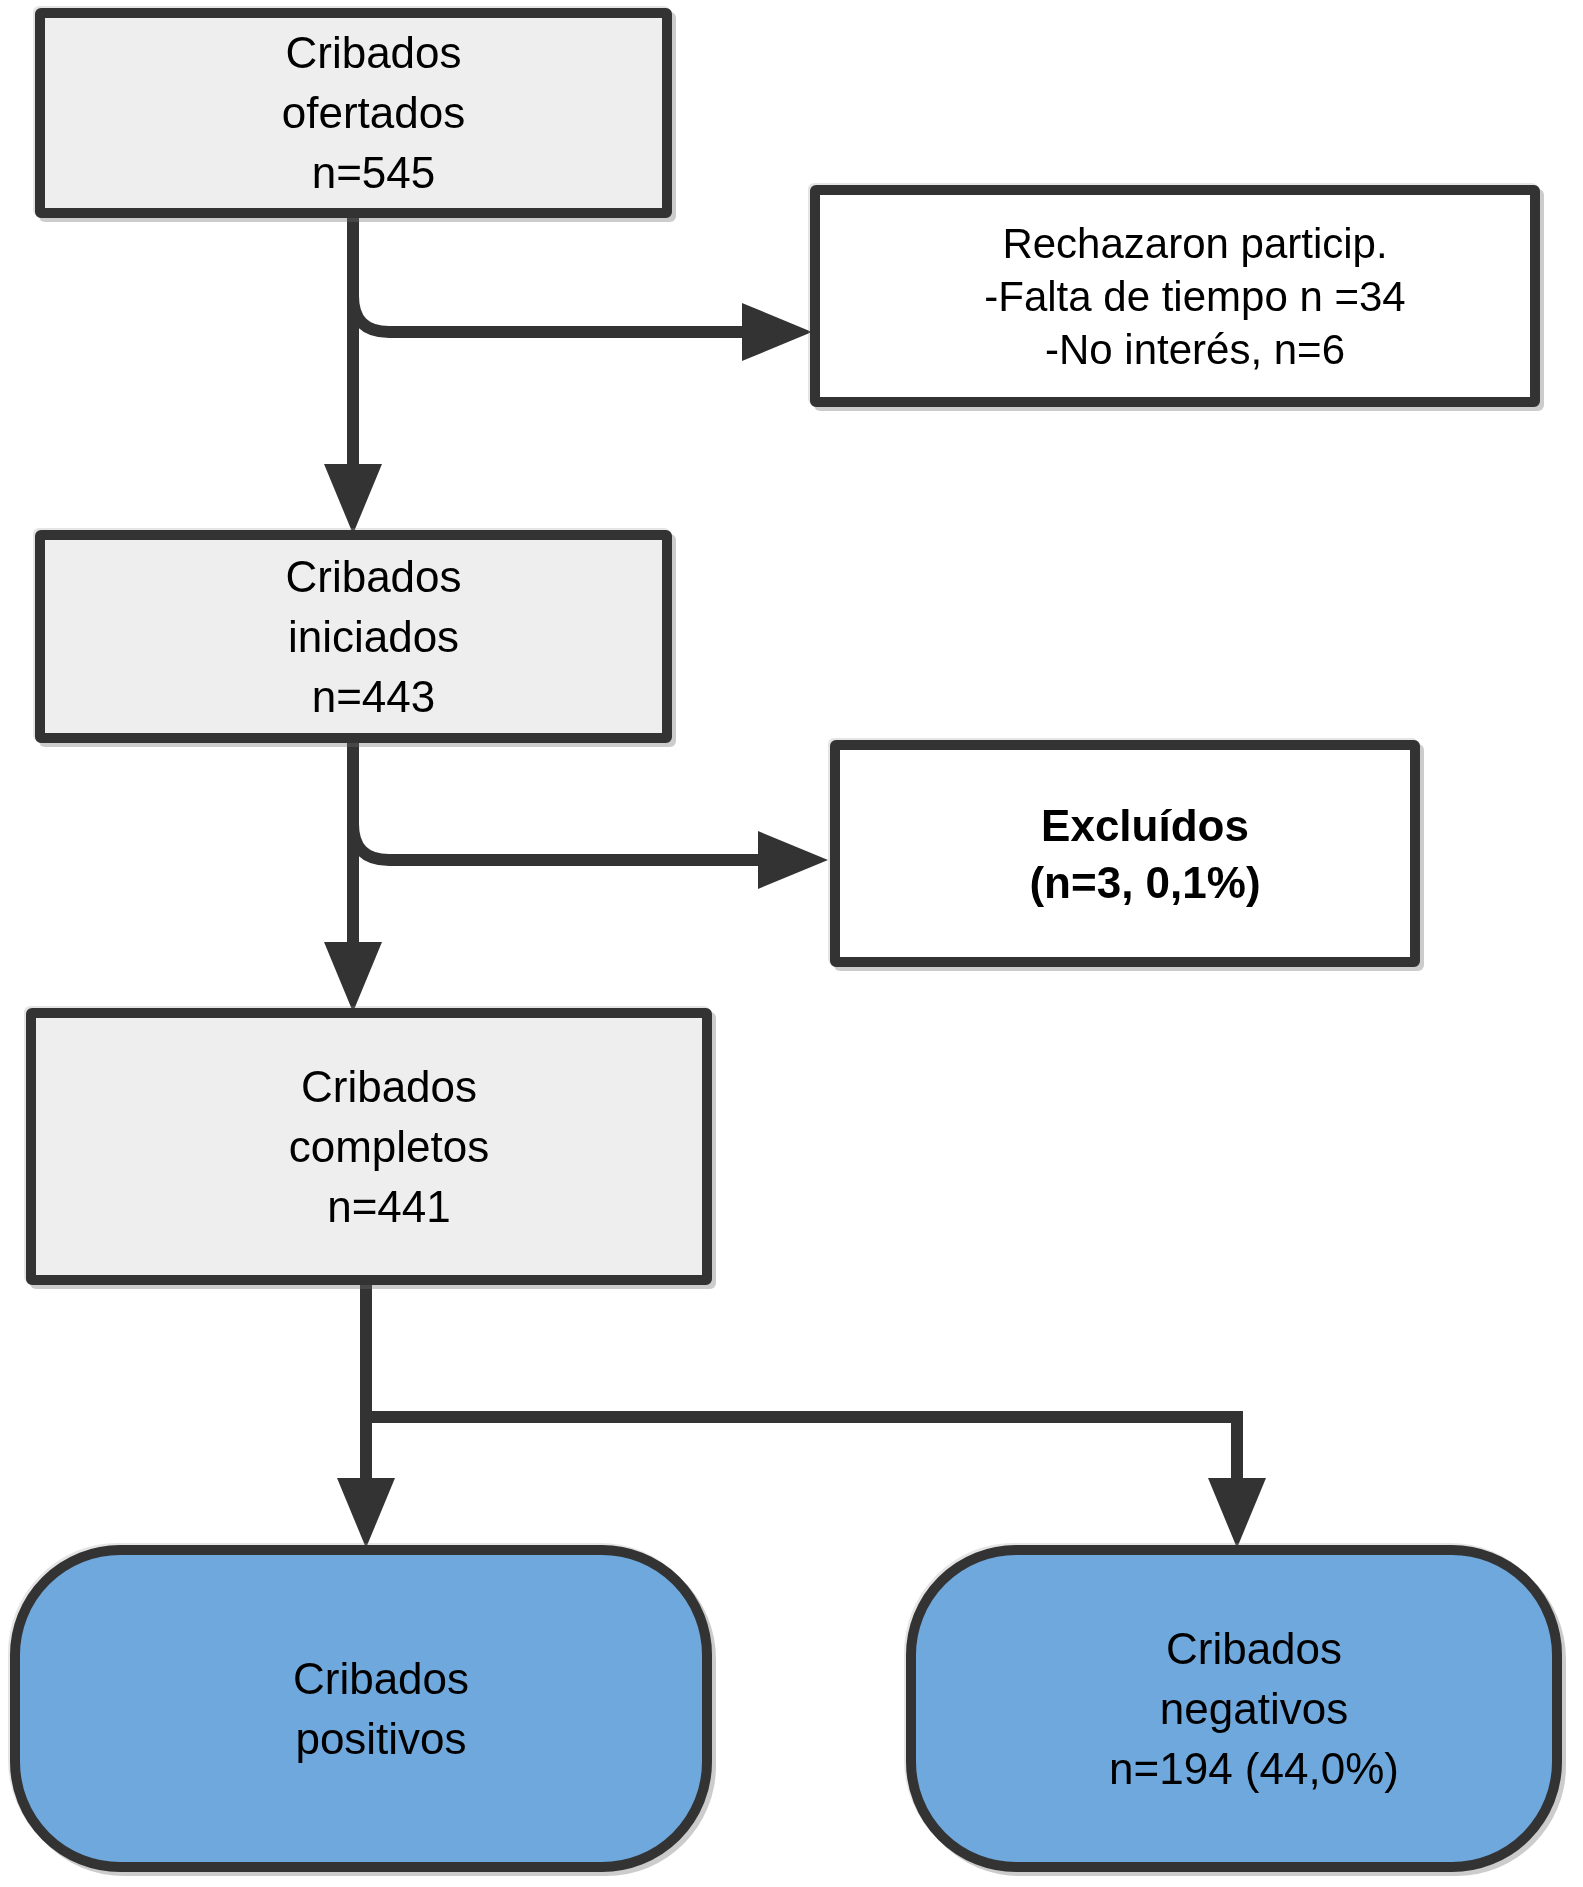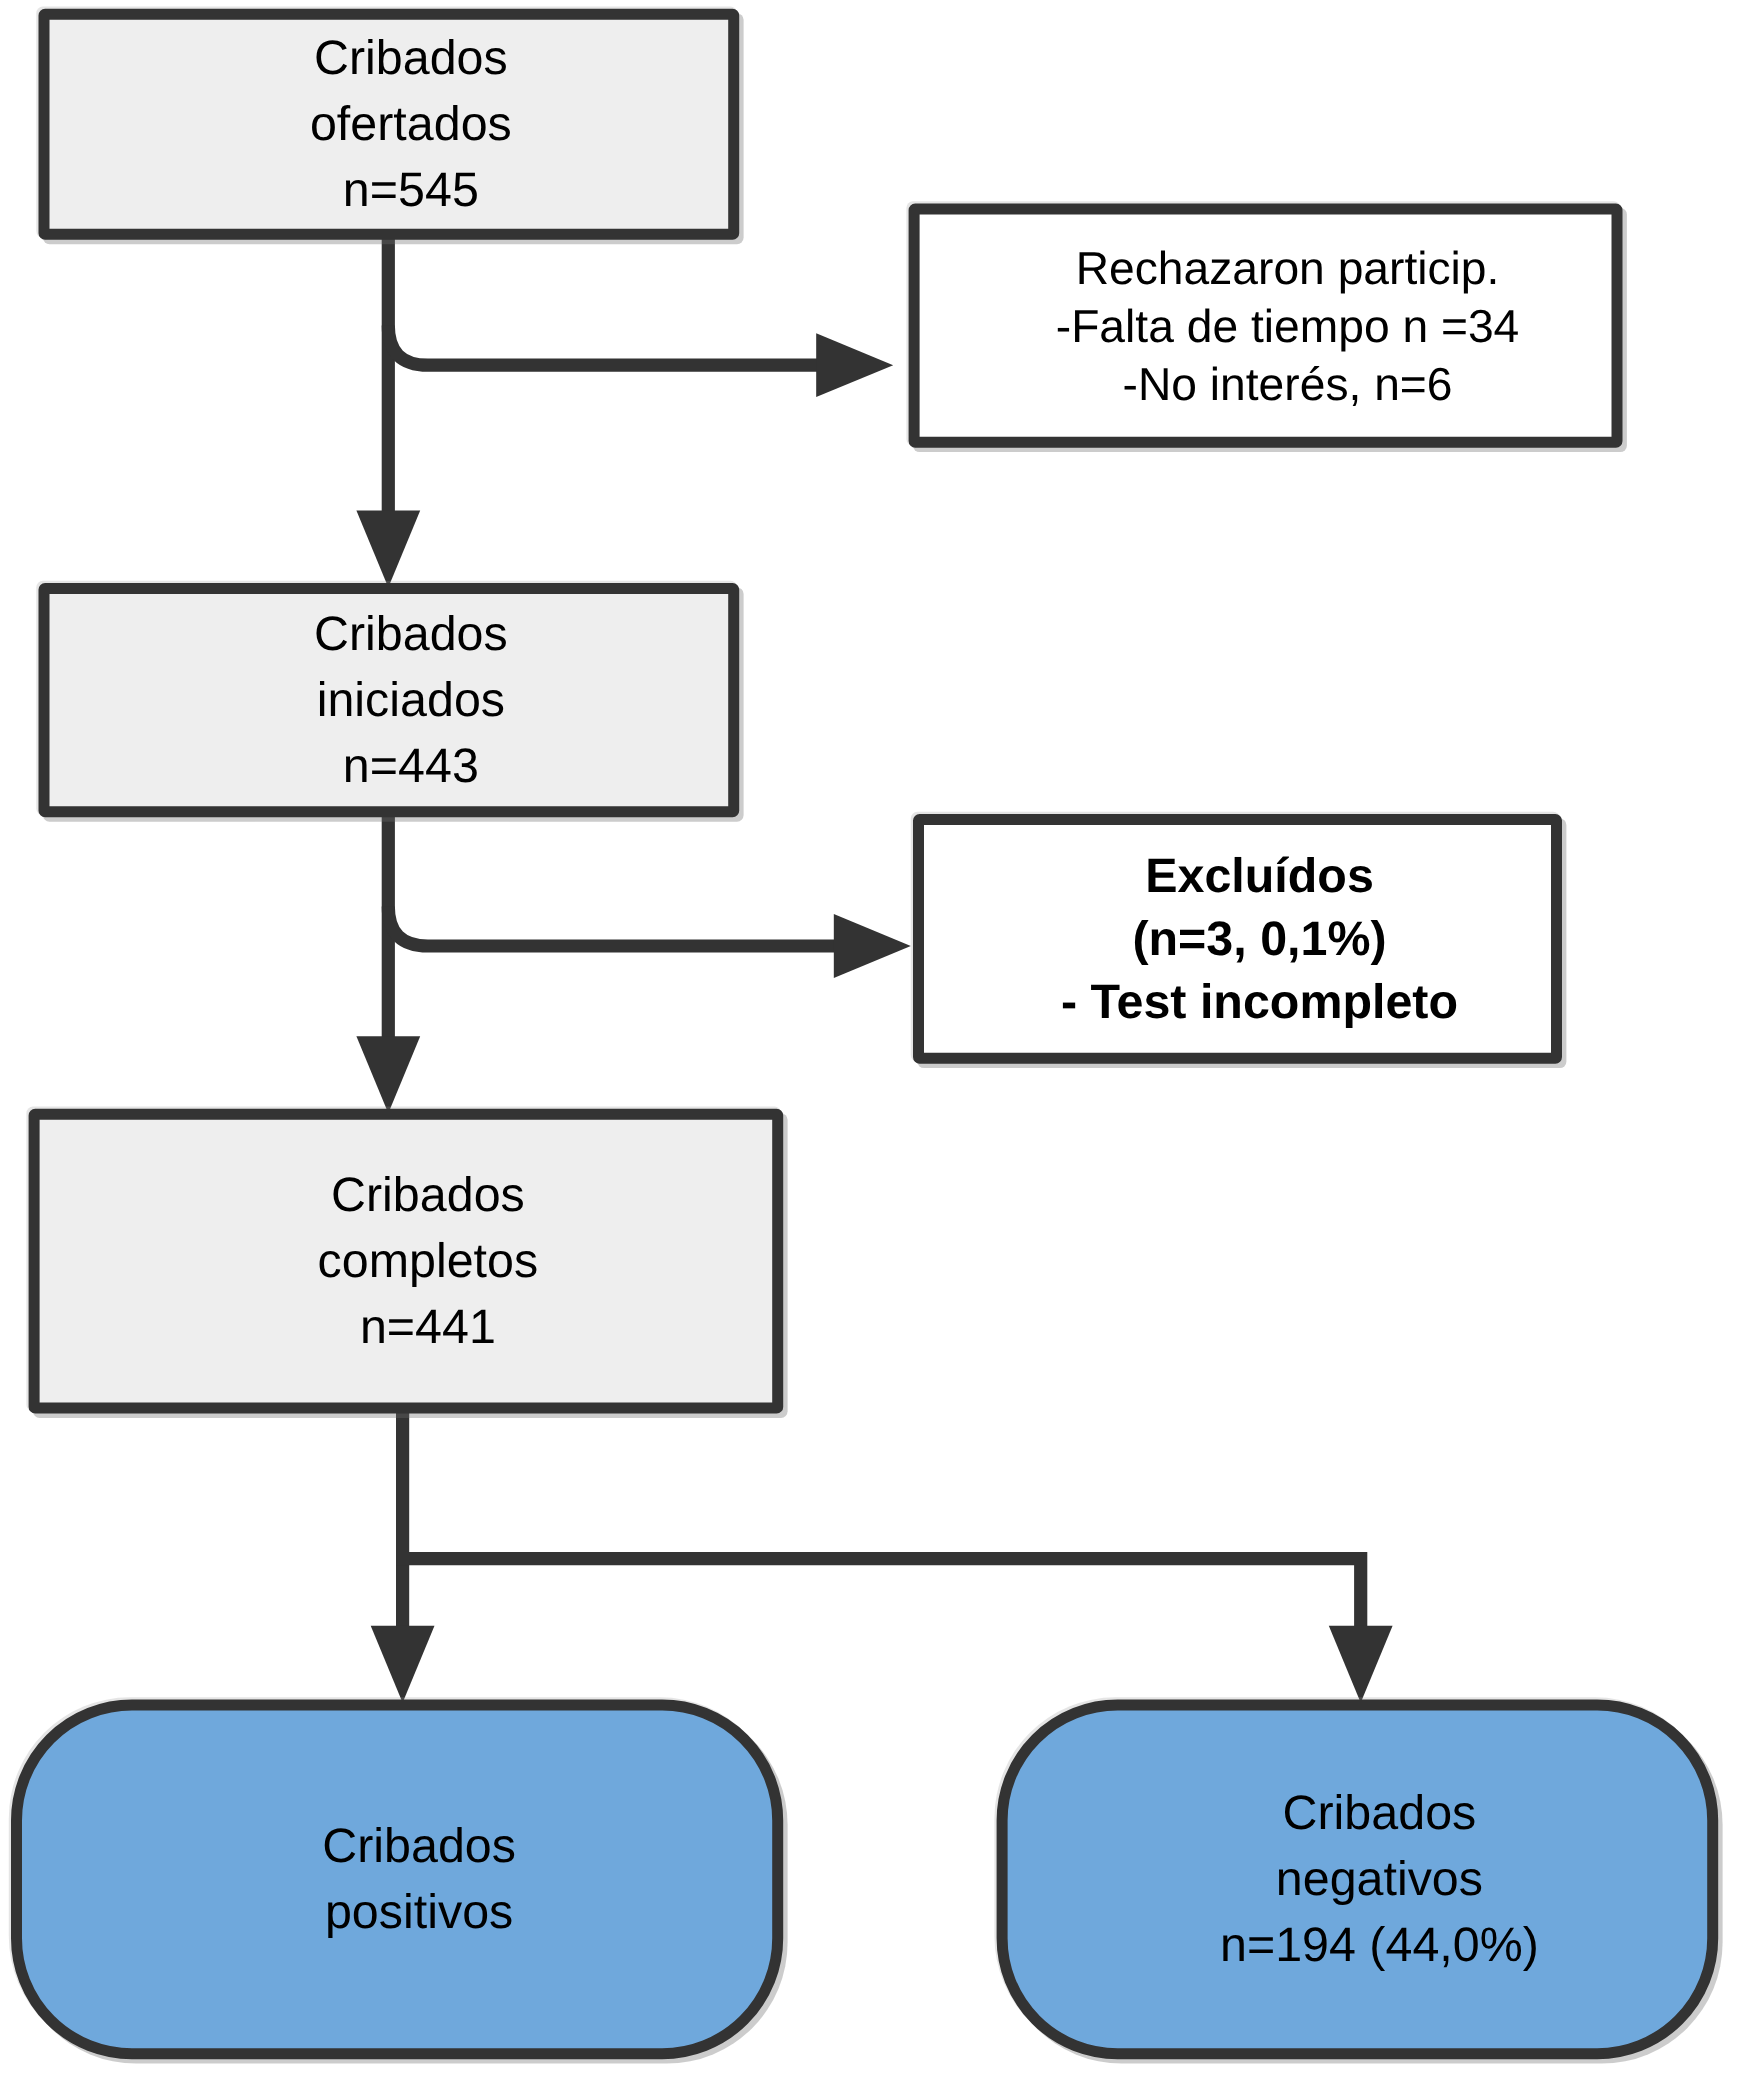--- a/index.html
+++ b/index.html
@@ -79,36 +79,35 @@
       <polygon class="head" points="1237,1548 1208,1478 1266,1478"></polygon>
     </g>
   </svg>
 
   <div class="node gray" style="left:35px; top:8px; width:637px; height:210px;">
     <div class="line">Cribados</div>
     <div class="line">ofertados</div>
     <div class="line">n=545</div>
   </div>
 
-  <div class="node white small-text" style="left:810px; top:185px; width:649px; height:222px;margin-left:16px;">
+  <div class="node white small-text" style="left:810px; top:185px; width:730px; height:222px;">
     <div class="line">Rechazaron particip.</div>
     <div class="line">-Falta de tiempo n =34</div>
     <div class="line">-No interés, n=6</div>
   </div>
 
   <div class="node gray" style="left:35px; top:530px; width:637px; height:213px;">
     <div class="line">Cribados</div>
     <div class="line">iniciados</div>
     <div class="line">n=443</div>
   </div>
 
   <div class="node white mid-text" style="left:830px; top:740px; width:590px; height:227px;">
     <div class="line">Excluídos</div>
     <div class="line">(n=3, 0,1%)</div>
-    <div class="line">- Test incompleto</div>
   </div>
 
   <div class="node gray" style="left:26px; top:1008px; width:686px; height:277px;">
     <div class="line">Cribados</div>
     <div class="line">completos</div>
     <div class="line">n=441</div>
   </div>
 
   <div class="node blue" style="left:10px; top:1545px; width:702px; height:327px;">
     <div class="line">Cribados</div>

